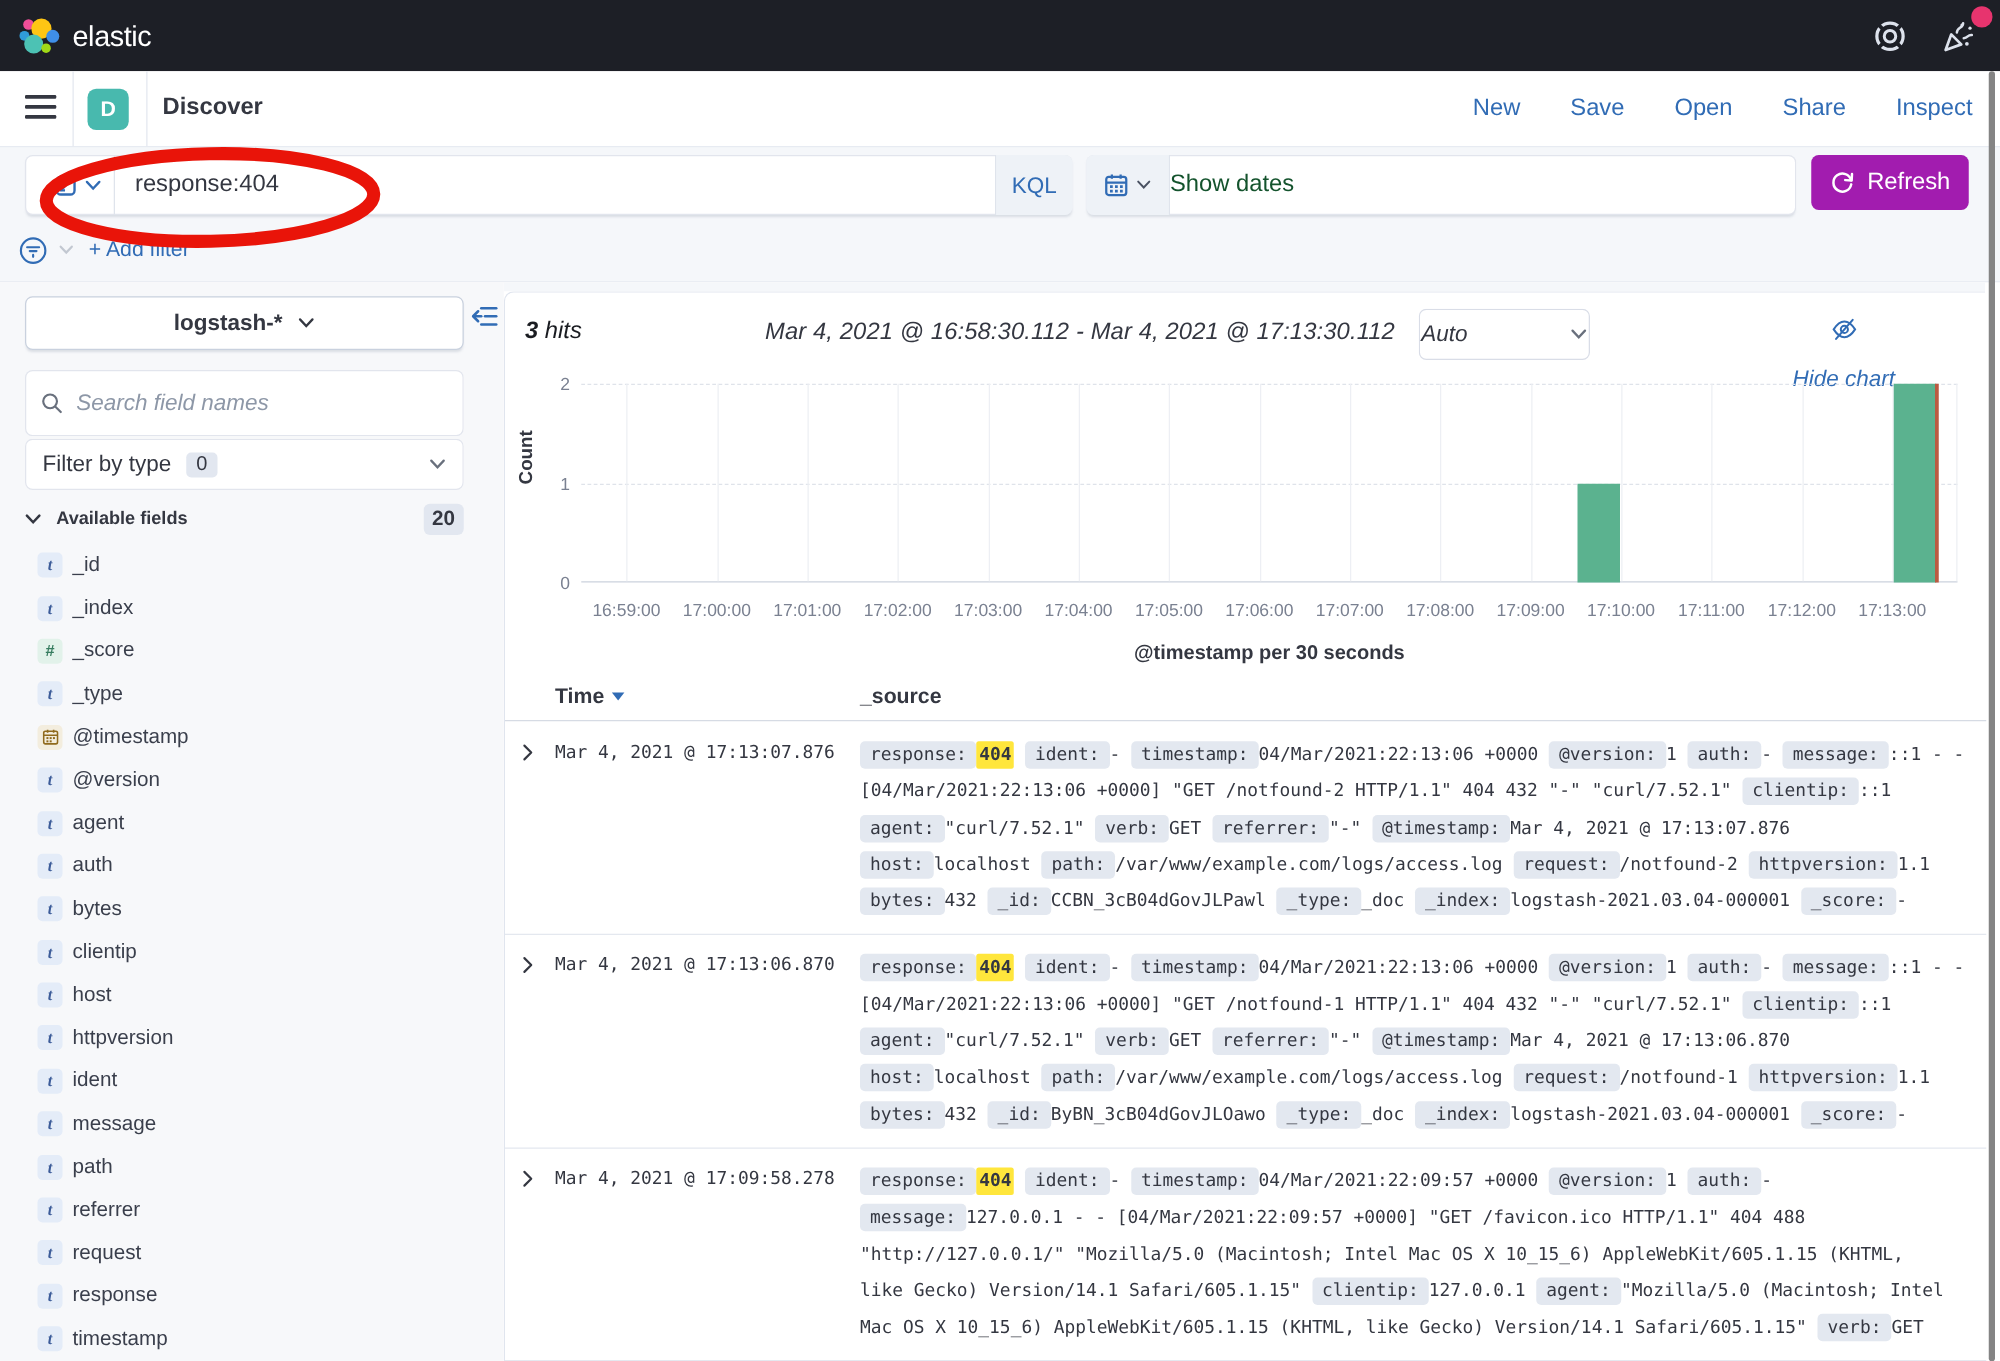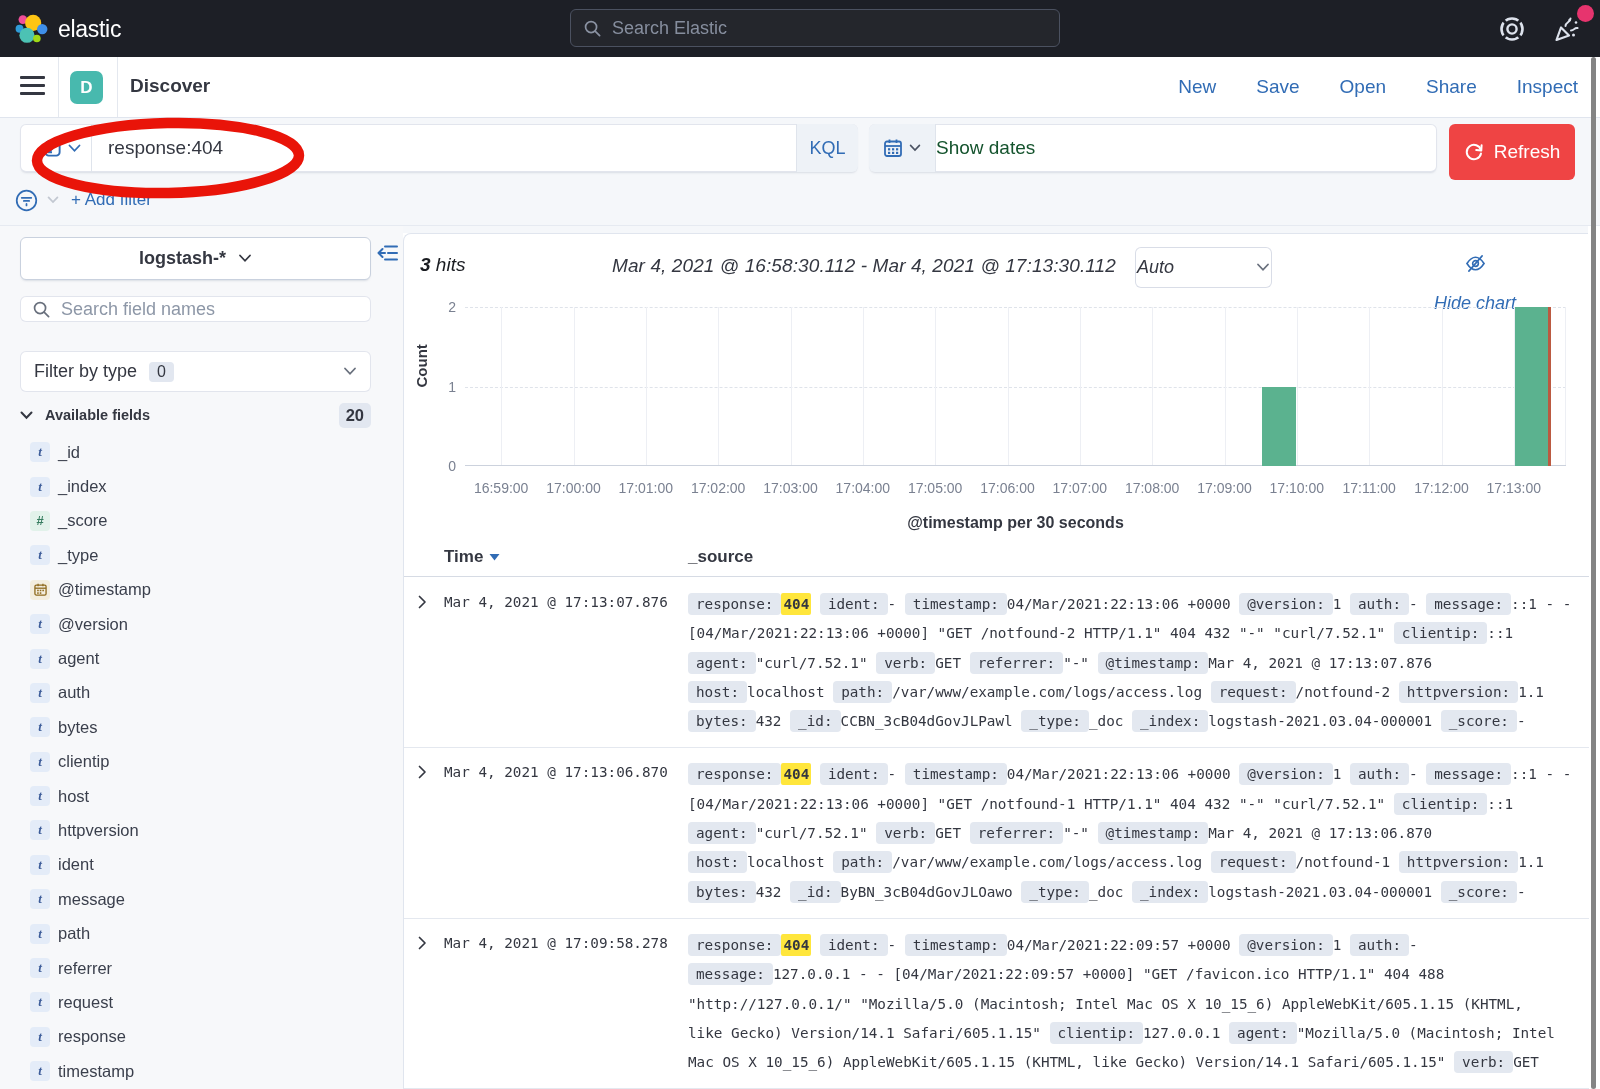--- a/index.html
+++ b/index.html
@@ -31,31 +31,31 @@
   
   .strip { position:absolute; left:0; top:118px; width:1600px; height:108px; background:#f5f7fa; border-bottom:1px solid #e6eaf1; }
   .querybar { position:absolute; left:20px; top:6px; width:838px; height:48px; background:#fff; border-radius:6px; box-shadow:inset 0 0 0 1px rgba(17,42,108,0.12), 0 2px 2px -1px rgba(152,162,179,0.3); display:flex; align-items:stretch; }
   .sq-btn { width:72px; display:flex; align-items:center; justify-content:flex-end; gap:6px; padding-right:10px; border-right:1px solid #dfe4ec; cursor:pointer; }
   .q-input { flex:1; display:flex; align-items:center; padding-left:16px; font-size:19px; color:#343741; }
   .kql-btn { width:62px; background:#eef2f7; border-left:1px solid #dfe4ec; border-radius:0 6px 6px 0; display:flex; align-items:center; justify-content:center; color:#316cb5; font-size:18px; cursor:pointer; }
   .datepicker { position:absolute; left:869px; top:6px; width:568px; height:48px; background:#fff; border-radius:6px; box-shadow:inset 0 0 0 1px rgba(17,42,108,0.12), 0 2px 2px -1px rgba(152,162,179,0.3); display:flex; align-items:stretch; }
   .dp-quick { width:67px; background:#eef2f7; border-right:1px solid #dfe4ec; border-radius:6px 0 0 6px; display:flex; align-items:center; justify-content:center; gap:6px; cursor:pointer; }
   .dp-range { flex:1; display:flex; align-items:center; padding-left:10px; font-size:19px; color:#343741; cursor:pointer; }
   .dp-showdates { display:flex; align-items:center; padding-right:18px; color:#14532d; font-size:19px; cursor:pointer; }
-  .refresh-btn { position:absolute; left:1449px; top:6px; width:126px; height:56px; background:#ef4444; border:none; border-radius:6px; color:#fff; font-size:19px; font-weight:500; display:flex; align-items:center; justify-content:center; gap:10px; cursor:pointer; font-family:"Liberation Sans",sans-serif; }
+  .refresh-btn { position:absolute; left:1449px; top:6px; width:126px; height:44px; background:#a21caf; border:none; border-radius:6px; color:#fff; font-size:19px; font-weight:500; display:flex; align-items:center; justify-content:center; gap:10px; cursor:pointer; font-family:"Liberation Sans",sans-serif; }
   .filter-row { position:absolute; left:15px; top:66px; height:32px; display:flex; align-items:center; }
   .addfilter { color:#316cb5; font-size:17px; margin-left:12px; cursor:pointer; }
 
   
   .page-body { position:absolute; left:0; top:226px; width:1600px; height:863px; background:#fff; }
   .gap-strip { position:absolute; left:403px; top:0; width:1185px; height:7px; background:#f5f7fa; }
   .sidebar { position:absolute; left:0; top:0; width:403px; height:863px; background:#f7f8fa; }
   .idx-btn { position:absolute; left:20px; top:11px; width:351px; height:43px; background:#fff; border:1px solid #c9d1de; border-radius:6px; box-shadow:0 2px 2px -1px rgba(152,162,179,0.3); display:flex; align-items:center; justify-content:center; gap:12px; font-size:18px; font-weight:700; color:#343741; cursor:pointer; }
   .collapse-btn { position:absolute; left:375px; top:15px; width:24px; height:24px; cursor:pointer; }
-  .fld-search { position:absolute; left:20px; top:70px; width:351px; height:26px; background:#fff; border-radius:6px; box-shadow:inset 0 0 0 1px rgba(17,42,108,0.12); display:flex; align-items:center; padding:0 12px; }
+  .fld-search { position:absolute; left:20px; top:70px; width:351px; height:53px; background:#fff; border-radius:6px; box-shadow:inset 0 0 0 1px rgba(17,42,108,0.12); display:flex; align-items:center; padding:0 12px;font-style:italic; }
   .fld-search .ph { color:#8d97a7; font-size:18px; margin-left:10px; }
   .type-filter { position:absolute; left:20px; top:125px; width:351px; height:41px; background:#fff; border-radius:6px; box-shadow:inset 0 0 0 1px rgba(17,42,108,0.12); display:flex; align-items:center; padding:0 14px; font-size:18px; color:#343741; cursor:pointer; }
   .count-badge { background:#e2e7f0; border-radius:4px; font-size:16px; padding:1px 8px; margin-left:12px; color:#343741; }
   .type-filter .sp { flex:1; }
   .avail-hdr { position:absolute; left:20px; top:174px; width:351px; height:30px; display:flex; align-items:center; cursor:pointer; }
   .avail-hdr .lbl { font-size:14.5px; font-weight:700; color:#343741; margin-left:12px; }
   .avail-hdr .sp { flex:1; }
   .avail-hdr .cnt { background:#e2e7f0; border-radius:5px; font-size:16.5px; font-weight:600; padding:3px 7px; color:#343741; }
   .field-list { position:absolute; left:20px; top:209px; width:370px; }
   .field-item { height:34.4px; display:flex; align-items:center; cursor:pointer; }
@@ -111,27 +111,20 @@
     <div class="brand">
       <svg width="33" height="33" viewBox="0 0 40 40">
         <circle cx="9.5" cy="8" r="5.2" fill="#f04e98"></circle>
         <circle cx="22" cy="12" r="9.8" fill="#fec514"></circle>
         <circle cx="5.5" cy="19" r="4.8" fill="#2f9cd8"></circle>
         <circle cx="33" cy="19.5" r="6.3" fill="#3f8fe8"></circle>
         <circle cx="14.5" cy="27" r="9.2" fill="#4cc2b4"></circle>
         <circle cx="26.5" cy="31" r="4.6" fill="#a0d916"></circle>
       </svg>
       <span class="brand-name">elastic</span>
-    </div>
-    <div class="global-search">
-      <svg width="19" height="19" viewBox="0 0 20 20">
-        <circle cx="8.5" cy="8.5" r="5.8" fill="none" stroke="#8a92a2" stroke-width="1.8"></circle>
-        <line x1="13" y1="13" x2="17.5" y2="17.5" stroke="#8a92a2" stroke-width="1.8" stroke-linecap="round"></line>
-      </svg>
-      <span class="ph">Search Elastic</span>
     </div>
     <svg class="top-icon help-icon" viewBox="0 0 30 30">
       <circle cx="15" cy="15" r="10.5" fill="none" stroke="#dde2ec" stroke-width="2.6"></circle>
       <circle cx="15" cy="15" r="4.6" fill="none" stroke="#dde2ec" stroke-width="2.4"></circle>
       <g stroke="#1d1f26" stroke-width="3" transform="rotate(45 15 15)">
         <line x1="15" y1="2" x2="15" y2="7.5"></line>
         <line x1="15" y1="22.5" x2="15" y2="28"></line>
         <line x1="2" y1="15" x2="7.5" y2="15"></line>
         <line x1="22.5" y1="15" x2="28" y2="15"></line>
       </g>

